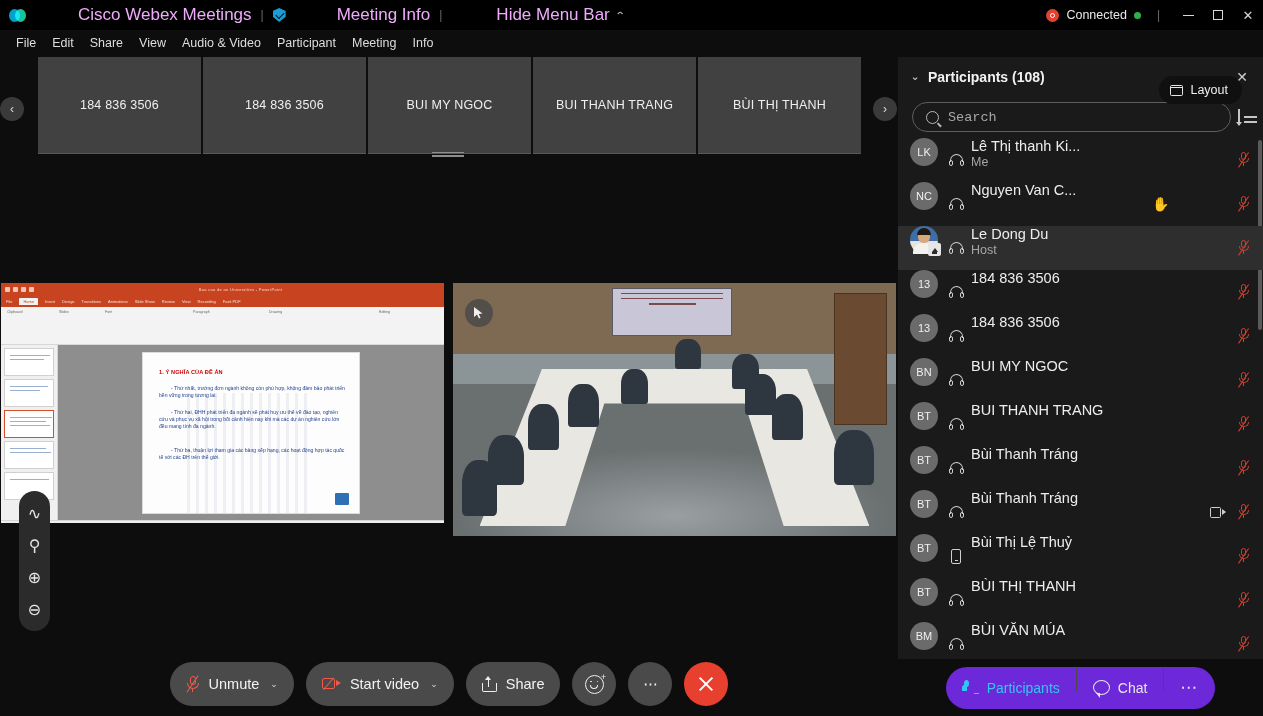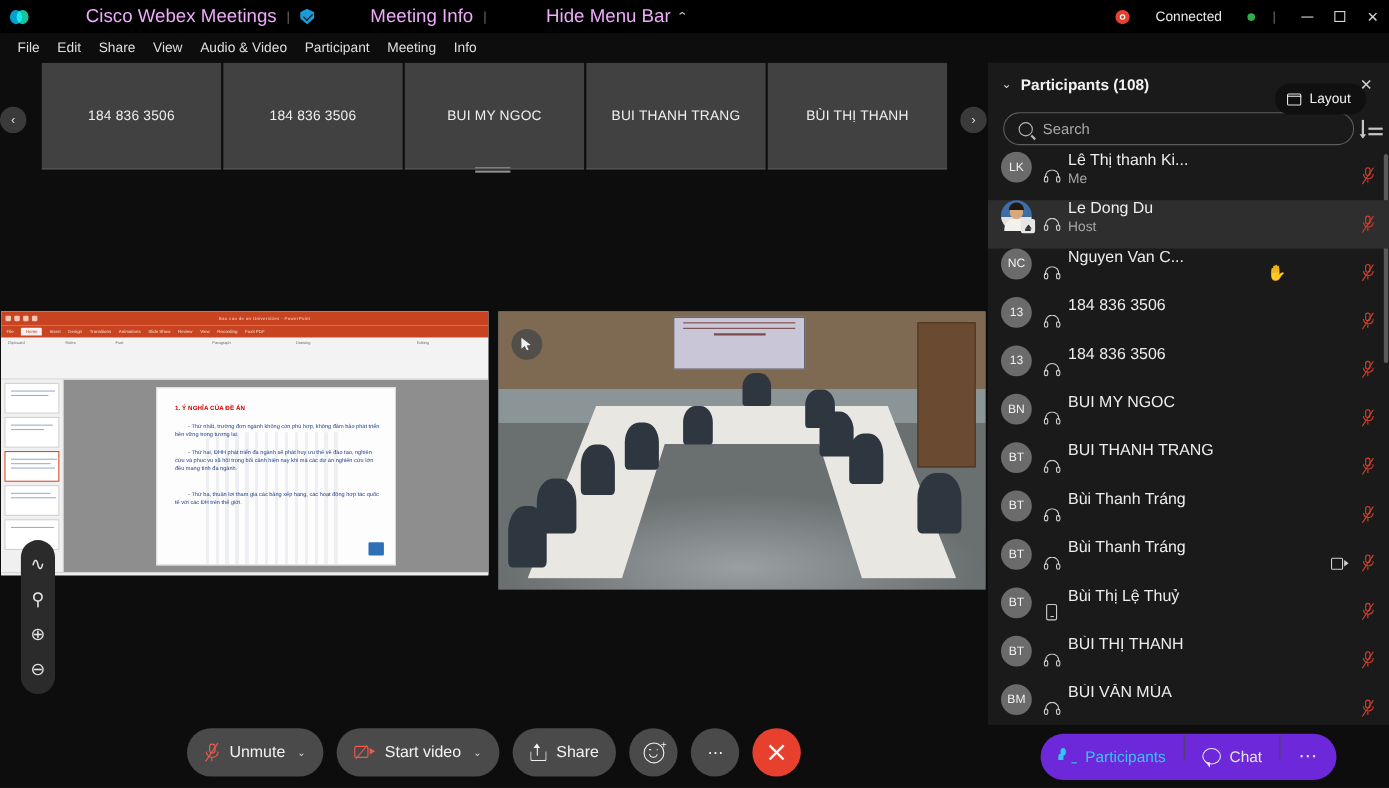--- a/index.html
+++ b/index.html
@@ -34,21 +34,21 @@
     position: relative;
   }
   .shield::after{
     content:""; position:absolute; left:3px; top:4px; width:7px; height:4px;
     border-left:1.6px solid #0d0d0d; border-bottom:1.6px solid #0d0d0d;
     transform: rotate(-45deg);
   }
   .chev-up { font-size: 10px; color: #cfcfcf; margin-left: 6px; display:inline-block; transform: scaleX(1.3); }
 
   .tb-right { margin-left: auto; display: flex; align-items: center; height: 30px; }
-  .conn-dot-wrap { display: flex; align-items: center; gap: 23px; margin-right: 4px; }
+  .conn-dot-wrap { display: flex; align-items: center; gap: 7px; margin-right: 4px; }
   .rec-dot {
     width: 13px; height: 13px; border-radius: 50%; background: #e8402e;
     display: flex; align-items: center; justify-content: center;
   }
   .rec-dot i { width: 5px; height: 5px; border-radius: 50%; border: 1.4px solid #fff; display:block; }
   .conn-label { font-size: 12.5px; color: #e9e9e9; }
   .green-dot { width: 7px; height: 7px; border-radius: 50%; background: #2fae4a; }
   .win-sep { color: #6a6a6a; margin: 0 13px 0 12px; font-size: 12px; }
   .win-btn {
     width: 30px; height: 30px; display: flex; align-items: center; justify-content: center;
@@ -218,21 +218,21 @@
   .p-chev { width: 22px; height: 22px; display:flex; align-items:center; justify-content:center; color:#d4d4d4; font-size:11px; cursor:pointer; }
   .panel-title { font-size: 14px; font-weight: bold; color: #f2f2f2; margin-left: 2px; }
   .panel-close { margin-left: auto; width: 22px; height: 22px; display:flex; align-items:center; justify-content:center; color:#cfcfcf; font-size:14px; cursor:pointer; }
   .search-row { display: flex; align-items: center; padding: 0 6px 0 14px; height: 42px; }
   .search-box {
     flex: 1; height: 30px; border: 1px solid #5d5d5d; border-radius: 15px;
     display: flex; align-items: center; gap: 9px; padding: 0 13px; background: transparent;
   }
   .search-ic { width: 13px; height: 13px; border: 1.5px solid #b8b8b8; border-radius: 50%; position: relative; flex: none; }
   .search-ic::after { content:""; position:absolute; right:-4px; bottom:-3px; width:5px; height:1.5px; background:#b8b8b8; transform: rotate(45deg); }
-  .search-input { flex:1; background: transparent; border: 0; outline: 0; font-size: 13.5px; color: #e0e0e0; font-family: Liberation Sans, sans-serif; }
+  .search-input { flex:1; background: transparent; border: 0; outline: 0; font-size: 13.5px; color: #e0e0e0; font-family: Liberation Mono, monospace; }
   .search-input::placeholder { color: #a8a8a8; }
   .sort-ic { width: 20px; height: 22px; margin-left: 6px; position: relative; cursor: pointer; flex:none; }
   .sort-ic i { position: absolute; right: 0; height: 2px; background: #c6c6c6; }
   .sort-ic i:nth-child(1){ top:5px; width:13px;} .sort-ic i:nth-child(2){ top:10px; width:13px;} .sort-ic i:nth-child(3){ top:15px; width:13px;}
   .sort-ic .ar { position:absolute; left:1px; top:3px; width:1.6px; height:16px; background:#c6c6c6; }
   .sort-ic .ar::after { content:""; position:absolute; left:-2.5px; bottom:-1px; width:0;height:0; border-left:3.2px solid transparent; border-right:3.2px solid transparent; border-top:4.5px solid #c6c6c6; }
 
   .plist { flex: 1; overflow: hidden; position: relative; }
   .prow {
     height: 44px; display: flex; padding: 0 14px 0 12px; cursor: pointer; position: relative;
@@ -552,20 +552,46 @@
         <div class="row-icons">
           <span class="icn-mic-red">
               <i class="body"></i>
               <i class="arc"></i>
               <i class="stem"></i>
               <i class="slash"></i>
             </span>
         </div>
       </div>
 
+      <div class="prow">
+        <div class="avatar">
+            <span>NC</span>
+          </div>
+        <div class="dev-ic">
+            <span class="icn-headset">
+              <i class="band"></i>
+              <i class="cupL"></i>
+              <i class="cupR"></i>
+            </span>
+          </div>
+        <div class="pname">
+          <div class="nm">Nguyen Van C...</div>
+        </div>
+        <div class="row-icons">
+          <span class="icn-hand">✋</span>
+          <span style="width:48px;display:block;"></span>
+          <span class="icn-mic-red">
+              <i class="body"></i>
+              <i class="arc"></i>
+              <i class="stem"></i>
+              <i class="slash"></i>
+            </span>
+        </div>
+      </div>
+
       <div class="prow active">
         <div class="avatar photo">
           <i class="body"></i>
             <i class="face"></i>
             <i class="hair"></i>
           <span class="host-badge">
               <i></i>
             </span>
         </div>
         <div class="dev-ic">
@@ -573,46 +599,20 @@
               <i class="band"></i>
               <i class="cupL"></i>
               <i class="cupR"></i>
             </span>
           </div>
         <div class="pname">
           <div class="nm">Le Dong Du</div>
           <div class="sub">Host</div>
         </div>
         <div class="row-icons">
-          <span class="icn-mic-red">
-              <i class="body"></i>
-              <i class="arc"></i>
-              <i class="stem"></i>
-              <i class="slash"></i>
-            </span>
-        </div>
-      </div>
-
-      <div class="prow">
-        <div class="avatar">
-            <span>NC</span>
-          </div>
-        <div class="dev-ic">
-            <span class="icn-headset">
-              <i class="band"></i>
-              <i class="cupL"></i>
-              <i class="cupR"></i>
-            </span>
-          </div>
-        <div class="pname">
-          <div class="nm">Nguyen Van C...</div>
-        </div>
-        <div class="row-icons">
-          <span class="icn-hand">✋</span>
-          <span style="width:48px;display:block;"></span>
           <span class="icn-mic-red">
               <i class="body"></i>
               <i class="arc"></i>
               <i class="stem"></i>
               <i class="slash"></i>
             </span>
         </div>
       </div>
 
       <div class="prow">

